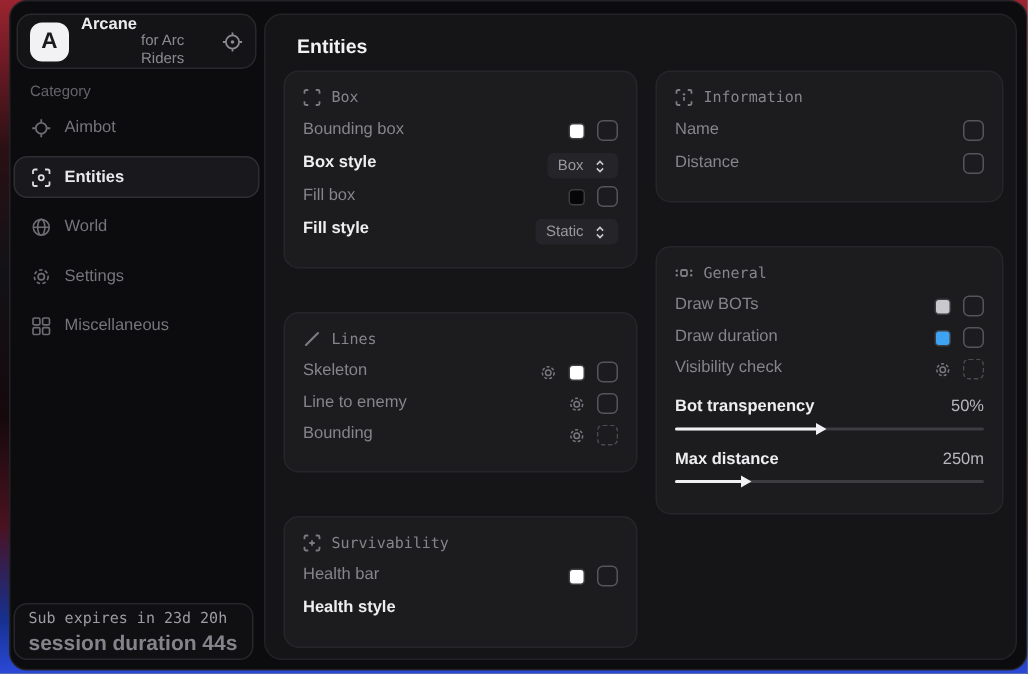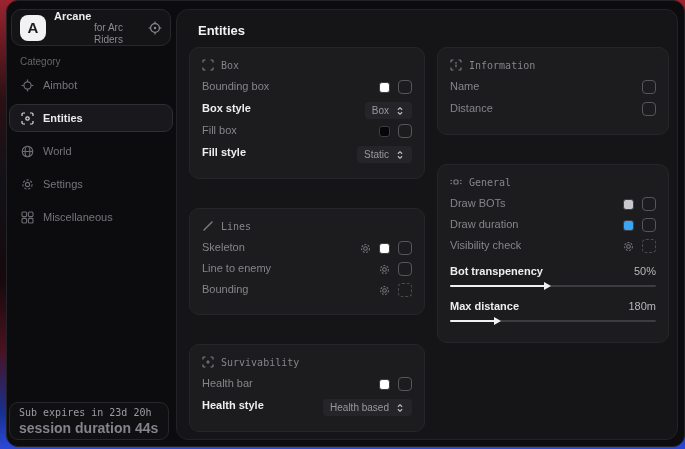--- a/index.html
+++ b/index.html
@@ -285,28 +285,20 @@
           </div>
           <div class="row">
             <span class="r-label">Health bar</span>
             <span class="ctrl">
               <span class="swatch" style="background: rgb(255, 255, 255);"></span>
               <span class="checkbox"></span>
             </span>
           </div>
           <div class="row">
             <span class="r-label strong">Health style</span>
-            <span class="pill">
-              <span>Health based</span>
-              <span class="pill-ic">
-                <svg width="10" height="10" viewBox="0 0 12 12">
-                    <path d="M3.5 4.5L6 2l2.5 2.5M3.5 7.5L6 10l2.5-2.5" fill="none" stroke="currentColor" stroke-width="1.3"></path>
-                  </svg>
-              </span>
-            </span>
           </div>
         </div>
       </div>
 
       <div class="col-r">
 
         <div class="panel">
           <div class="p-head">
             <span class="ph-ic">
               <svg width="12" height="12" viewBox="0 0 12 12">
@@ -379,21 +371,21 @@
             <div class="slider">
               <div class="slider-track"></div>
               <div class="slider-fill" style="width: 46%;"></div>
               <div class="slider-thumb" style="left: 46%;"></div>
             </div>
           </div>
 
           <div class="slider-group">
             <div class="slider-row">
               <span class="r-label strong">Max distance</span>
-              <span class="r-value">180m</span>
+              <span class="r-value">250m</span>
             </div>
             <div class="slider">
               <div class="slider-track"></div>
               <div class="slider-fill" style="width: 22%;"></div>
               <div class="slider-thumb" style="left: 22%;"></div>
             </div>
           </div>
         </div>
 
       </div>

